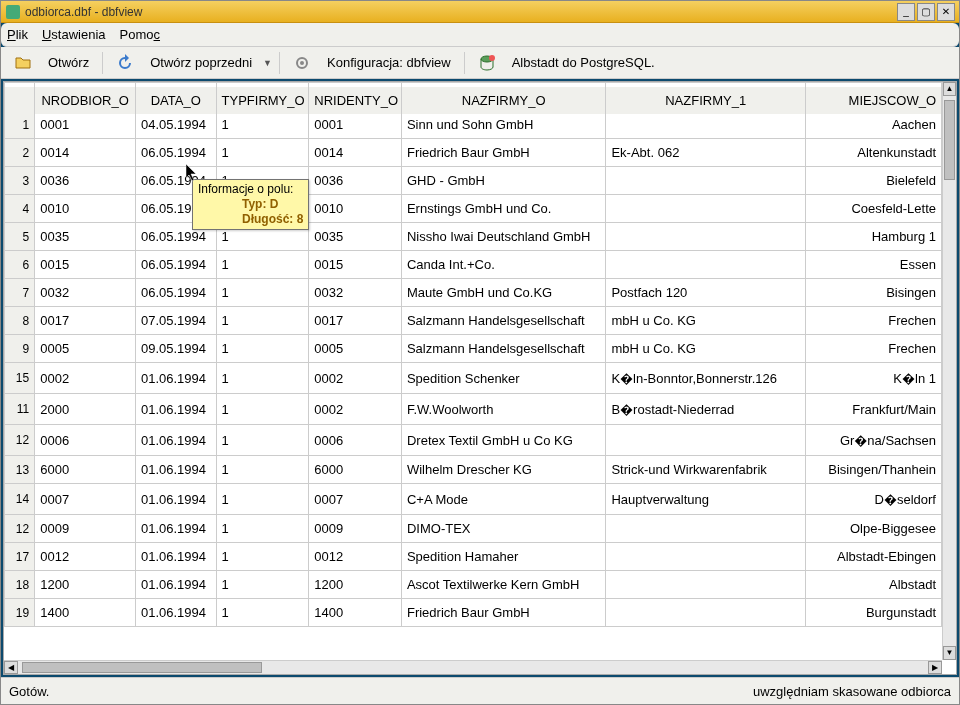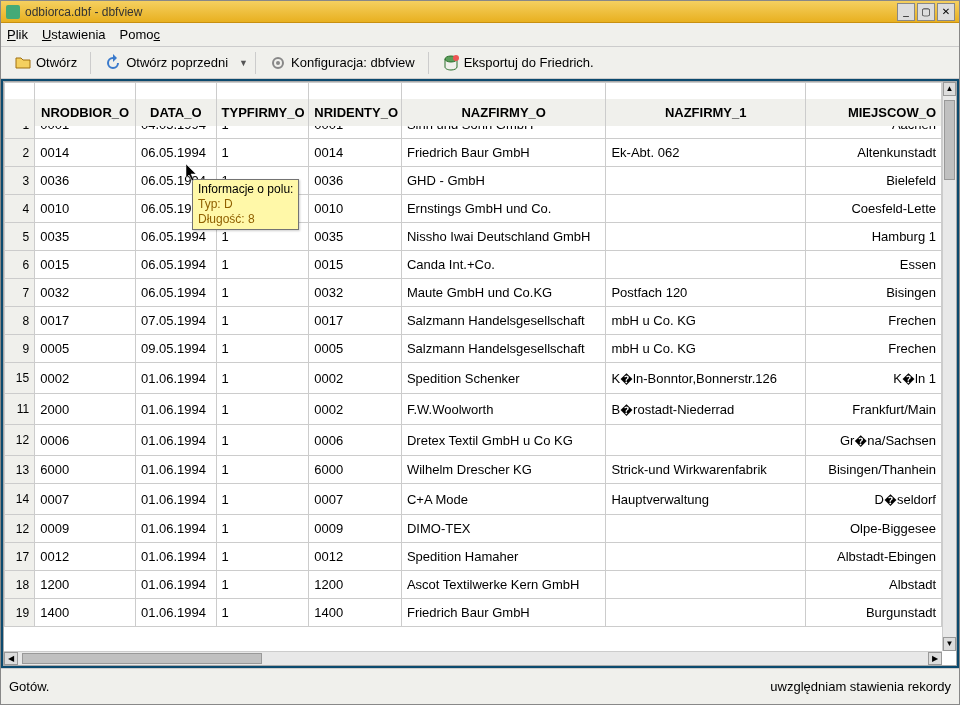--- a/index.html
+++ b/index.html
@@ -6,35 +6,35 @@
 body { font-family: Arial, sans-serif; font-size: 13px; background: #e8e8e8; overflow: hidden; }
 
 .window { width: 960px; height: 705px; border: 1px solid #888; display: flex; flex-direction: column; background: #0c4a6e; }
 
 .titlebar { height: 22px; background: linear-gradient(#f5d060, #e8b020); border-bottom: 1px solid #c89010; display: flex; align-items: center; padding: 0 4px; }
 .titlebar-icon { width: 16px; height: 16px; margin-right: 4px; display: inline-flex; align-items: center; justify-content: center; }
 .titlebar-title { flex: 1; font-size: 12px; color: #333; }
 .titlebar-btns { display: flex; gap: 2px; }
 .titlebar-btn { width: 18px; height: 18px; background: #ddd; border: 1px solid #888; display: flex; align-items: center; justify-content: center; font-size: 10px; cursor: pointer; }
 
-.menubar { height: 24px; background: #f0f0ec; border-bottom: 1px solid #ccc; display: flex; align-items: center; padding: 0 6px; gap: 14px; }
+.menubar { height: 24px; background: #f0f0ec; border-bottom: 1px solid #ccc; display: flex; align-items: center; padding: 0 6px; gap: 14px; border-radius: 6px; }
 .menubar-item { font-size: 13px; cursor: pointer; }
 .menubar-item u { text-decoration: underline; }
 
 .toolbar { height: 32px; background: #f0f0ec; border-bottom: 1px solid #ccc; display: flex; align-items: center; padding: 0 6px; gap: 4px; }
-.tool-btn { display: flex; align-items: center; gap: 4px; padding: 3px 6px; cursor: pointer; border: 1px solid transparent; font-size: 13px; }
+.tool-btn { display: flex; align-items: center; gap: 16px; padding: 3px 6px; cursor: pointer; border: 1px solid transparent; font-size: 13px; }
 .tool-icon { width: 18px; height: 18px; display: inline-flex; align-items: center; justify-content: center; }
 .tool-sep { width: 1px; height: 22px; background: #ccc; margin: 0 2px; }
 .tool-dd { width: 10px; cursor: pointer; color: #555; font-size: 9px; }
 
 .grid-wrapper { flex: 1; position: relative; background: #fff; margin: 2px; border: 1px solid #aaa; overflow: hidden; }
 .grid { position: absolute; inset: 0 14px 14px 0; overflow: hidden; }
 table { border-collapse: collapse; width: 100%; table-layout: fixed; }
 th, td { border: 1px solid #ccc; padding: 6px 5px; text-align: left; font-size: 13px; white-space: nowrap; overflow: hidden; }
-th { background: #f0f0ec; font-weight: bold; text-align: center; position: sticky; top: 16px; cursor: pointer; }
+th { background: #f0f0ec; font-weight: normal; text-align: center; position: sticky; top: 4px; cursor: pointer; }
 .rownum { background: #f0f0ec; text-align: right; width: 30px; font-size: 12px; }
 
 .col-nrodbior { width: 100px; }
 .col-data { width: 80px; }
 .col-typfirmy { width: 92px; }
 .col-nridenty { width: 92px; }
 .col-nazfirmy0 { width: 203px; }
 .col-nazfirmy1 { width: 198px; }
 .col-miejscow { width: 135px; text-align: right; }
 
@@ -43,26 +43,26 @@
 .vscroll-btn { height: 14px; background: #ddd; border: 1px solid #999; font-size: 8px; text-align: center; line-height: 12px; cursor: pointer; }
 .vscroll-btn.top { position: absolute; top: 0; left: 0; right: 0; }
 .vscroll-btn.bot { position: absolute; bottom: 0; left: 0; right: 0; }
 
 .hscroll { position: absolute; left: 0; right: 14px; bottom: 0; height: 14px; background: #e8e8e8; border-top: 1px solid #ccc; }
 .hscroll-thumb { position: absolute; left: 18px; top: 1px; bottom: 1px; width: 240px; background: #c0c0c0; border: 1px solid #999; }
 .hscroll-btn { width: 14px; background: #ddd; border: 1px solid #999; font-size: 8px; text-align: center; line-height: 12px; cursor: pointer; position: absolute; top: 0; bottom: 0; }
 .hscroll-btn.left { left: 0; }
 .hscroll-btn.right { right: 0; }
 
-.statusbar { height: 36px; background: #f0f0ec; border-top: 1px solid #ccc; display: flex; align-items: center; padding: 0 8px; font-size: 13px; }
+.statusbar { height: 27px; background: #f0f0ec; border-top: 1px solid #ccc; display: flex; align-items: center; padding: 0 8px; font-size: 13px; }
 .status-left { flex: 1; }
 
 .tooltip { position: absolute; top: 97px; left: 188px; background: #fff8a8; border: 1px solid #737373; padding: 2px 5px; font-size: 12px; z-index: 100; line-height: 15px; box-shadow: 1px 1px 2px rgba(0,0,0,0.2); }
 .tooltip-line1 { color: #000; }
-.tooltip-line2 { color: #906000; font-weight: normal; }
+.tooltip-line2 { color: #906000; font-weight: bold; margin-left: 44px; }
 
 .cursor-arrow { position: absolute; top: 82px; left: 182px; z-index: 200; pointer-events: none; }
 </style>
 </head>
 <body>
 
 <div class="window">
   <div class="titlebar">
     <span class="titlebar-icon">
       <svg width="14" height="14">
@@ -114,21 +114,21 @@
     </div>
     <div class="tool-sep"></div>
     <div class="tool-btn">
       <span class="tool-icon">
         <svg width="18" height="18">
             <ellipse cx="9" cy="5" rx="6" ry="3" fill="#5a9e5a" stroke="#2a6e2a"></ellipse>
             <path d="M3 5v8c0 1.6 2.7 3 6 3s6-1.4 6-3V5" fill="none" stroke="#2a6e2a"></path>
             <circle cx="14" cy="4" r="3" fill="#e55"></circle>
           </svg>
       </span>
-      <span>Eksportuj do Friedrich.</span>
+      <span>Albstadt do PostgreSQL.</span>
     </div>
   </div>
 
   <div class="grid-wrapper">
     <div class="grid">
       <table>
         <thead>
           <tr id="header-row">
             <th class="rownum"></th>
           <th class="col-nrodbior">NRODBIOR_O</th>
@@ -342,15 +342,15 @@
     </div>
     <div class="hscroll">
       <div class="hscroll-btn left">◀</div>
       <div class="hscroll-thumb"></div>
       <div class="hscroll-btn right">▶</div>
     </div>
   </div>
 
   <div class="statusbar">
     <span class="status-left">Gotów.</span>
-    <span>uwzględniam stawienia rekordy</span>
+    <span>uwzględniam skasowane odbiorca</span>
   </div>
 </div>
 
 </body></html>

